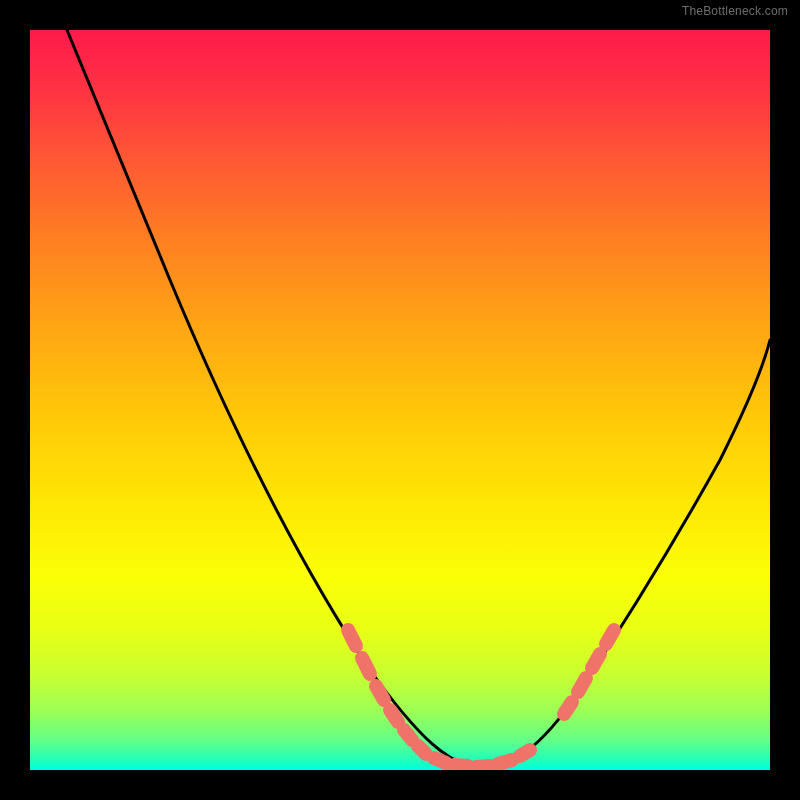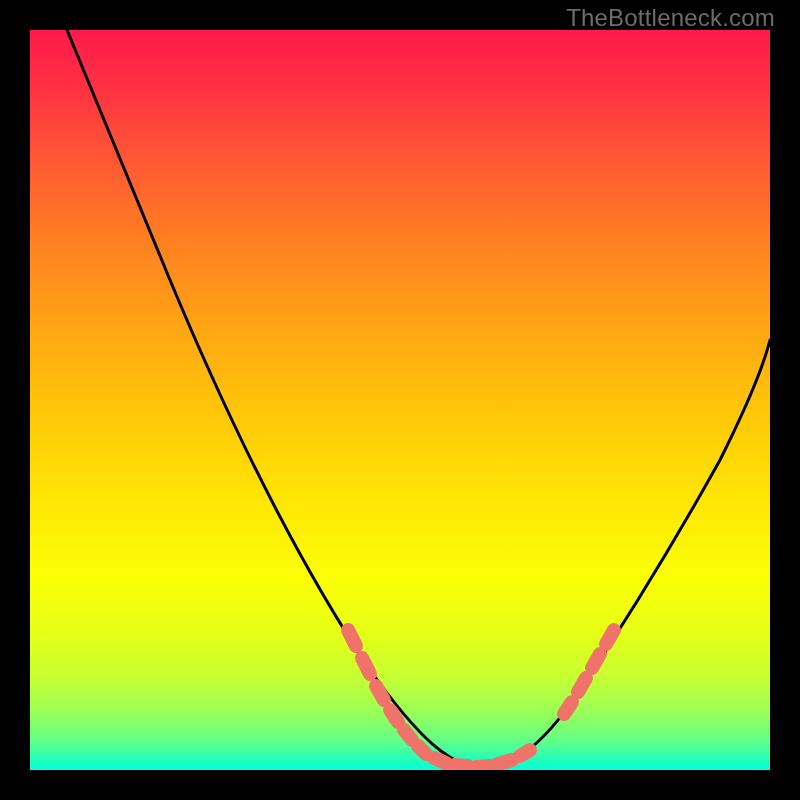--- a/index.html
+++ b/index.html
@@ -42,23 +42,23 @@
       #c9ff30 87%,
       #9cff55 92%,
       #63ff87 96%,
       #18ffc2 99%,
       #00ffe0 100%
     );
   }
   .watermark {
     position: absolute;
     top: 4px;
-    right: 25px;
+    right: 12px;
     color: #6c6c6c;
-    font-size: 24px;
+    font-size: 12px;
     font-weight: 500;
     letter-spacing: 0.2px;
   }
   svg.curve {
     position: absolute;
     top: 0; left: 0;
     width: 740px;
     height: 740px;
   }
 </style>

